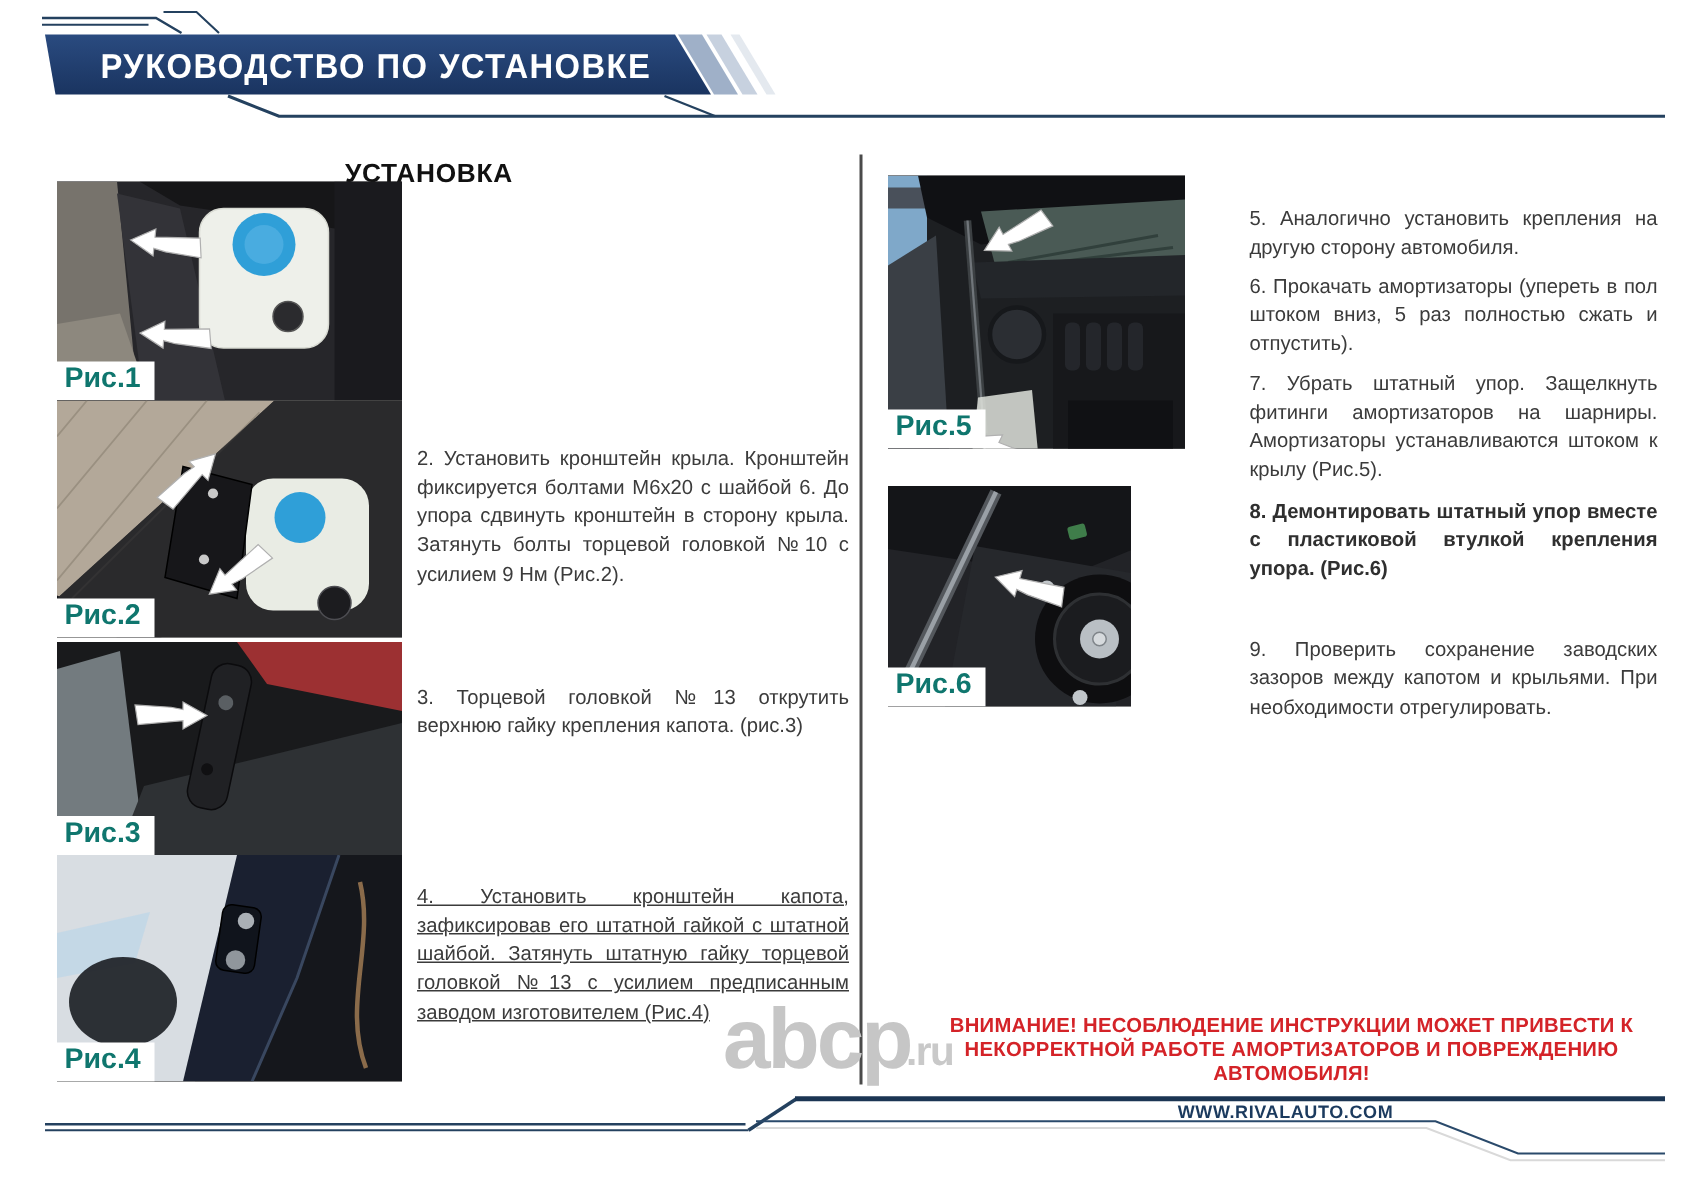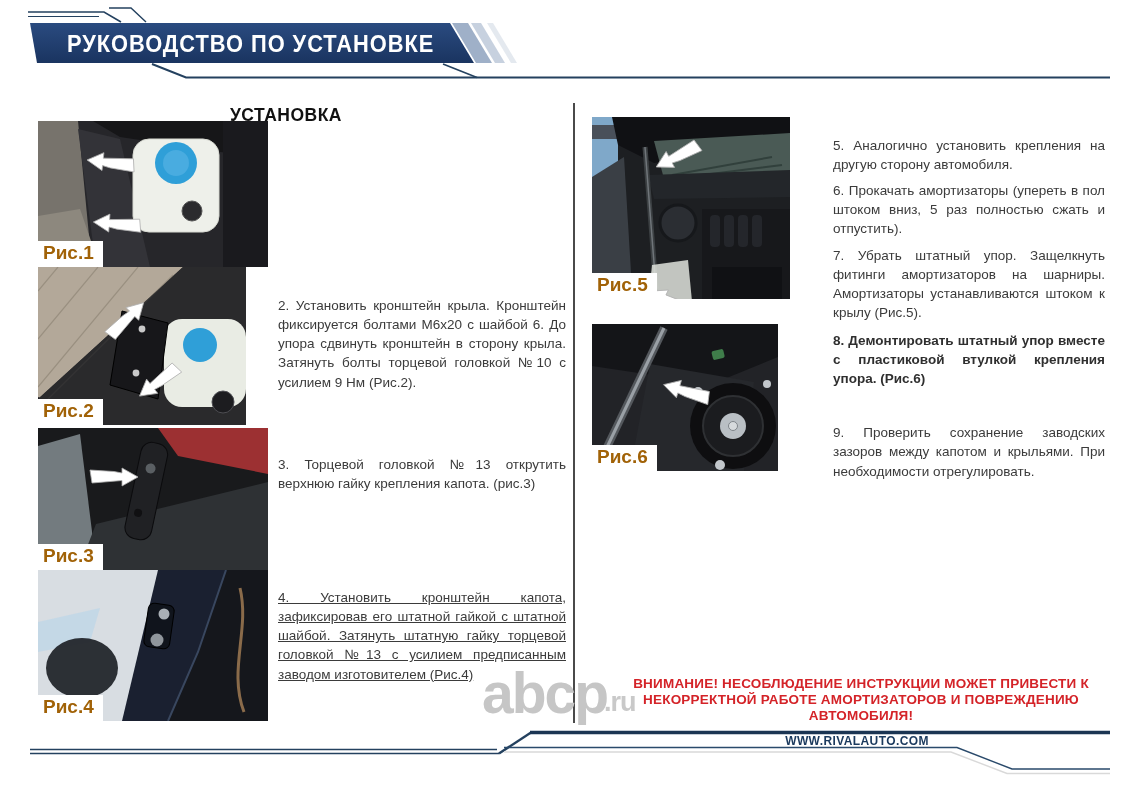--- a/index.html
+++ b/index.html
@@ -20,21 +20,21 @@
   }
   .divider {
     position:absolute; left:573px; top:103px; width:2px; height:620px;
     background:#4a4a4a; z-index:1;
   }
   .photo {
     position:absolute; background:#222; overflow:hidden;
   }
   .photo svg { position:absolute; left:0; top:0; }
   .fig-label {
-    position:absolute; left:0; bottom:0; background:#ffffff; color:#a16207;
+    position:absolute; left:0; bottom:0; background:#ffffff; color:#0f766e;
     font-weight:bold; font-size:19px; line-height:1.2; padding:1px 9px 2px 5px;
   }
   .step {
     position:absolute; text-align:justify; font-size:13.5px; line-height:1.43;
     color:#3b3b3b; z-index:2;
   }
   .col-left .step, .step.left { left:278px; width:288px; }
   .step.right { left:833px; width:272px; }
   .step.bold { font-weight:bold; color:#2f2f2f; }
   .warning {
@@ -100,21 +100,21 @@
       <g transform="translate(50,30) rotate(6)">
         <polygon class="arrow-poly" points="0,9 16,0 16,5.5 46,3 48,16 24,14.5 16,13 16,18"></polygon>
       </g>
       <g transform="translate(56,92) rotate(4)">
         <polygon class="arrow-poly" points="0,9 16,0 16,5.5 46,3 48,16 24,14.5 16,13 16,18"></polygon>
       </g>
     </svg>
     <span class="fig-label">Рис.1</span>
   </div>
 
-  <div class="photo" style="left:38px; top:267px; width:208px; height:158px;">
+  <div class="photo" style="left:38px; top:267px; width:230px; height:158px;">
     <svg width="230" height="158" viewBox="0 0 230 158">
       <rect width="230" height="158" fill="#2b2b2e"></rect>
       <polygon points="0,0 145,0 0,132" fill="#b3a899"></polygon>
       <path d="M20,0 L0,24 M60,0 L0,72 M100,0 L0,120 M135,8 L10,132" stroke="#9a9081" stroke-width="1.2" fill="none"></path>
       <polygon points="0,130 70,158 0,158" fill="#14161c"></polygon>
       <polygon points="145,0 230,0 230,158 40,158 0,132" fill="#2a2a2d" opacity=".92"></polygon>
       <rect x="126" y="52" width="82" height="88" rx="18" fill="#e9ece4"></rect>
       <circle cx="162" cy="78" r="17" fill="#2f9fd8"></circle>
       <circle cx="185" cy="135" r="11" fill="#1c1c1f" stroke="#4d4d52"></circle>
       <polygon points="84,44 130,56 120,132 72,118" fill="#17171a" stroke="#000"></polygon>
@@ -187,21 +187,21 @@
       <g transform="translate(60,42) rotate(-28)">
         <polygon class="arrow-poly" points="0,9 16,0 16,5.5 46,3 48,16 24,14.5 16,13 16,18"></polygon>
       </g>
       <g transform="translate(62,166) rotate(26)">
         <polygon class="arrow-poly" points="0,9 16,0 16,5.5 46,3 48,16 24,14.5 16,13 16,18"></polygon>
       </g>
     </svg>
     <span class="fig-label">Рис.5</span>
   </div>
 
-  <div class="photo" style="left:592px; top:324px; width:186px; height:147px;">
+  <div class="photo" style="left:592px; top:324px; width:162px; height:147px;">
     <svg width="198" height="147" viewBox="0 0 198 147">
       <rect width="198" height="147" fill="#222327"></rect>
       <polygon points="0,0 198,0 198,28 120,60 0,42" fill="#141518"></polygon>
       <polygon points="58,40 162,58 152,147 38,147" fill="#26282c"></polygon>
       <line x1="6" y1="142" x2="72" y2="4" stroke="#54585d" stroke-width="8"></line>
       <line x1="6" y1="142" x2="72" y2="4" stroke="#9aa0a6" stroke-width="3"></line>
       <circle cx="141" cy="102" r="43" fill="#0e0e10"></circle>
       <circle cx="141" cy="102" r="30" fill="#1b1c1f" stroke="#2e3033" stroke-width="2"></circle>
       <circle cx="141" cy="102" r="13" fill="#b9bfc4"></circle>
       <circle cx="141" cy="102" r="4.5" fill="#d6dadd" stroke="#7f858a"></circle>

